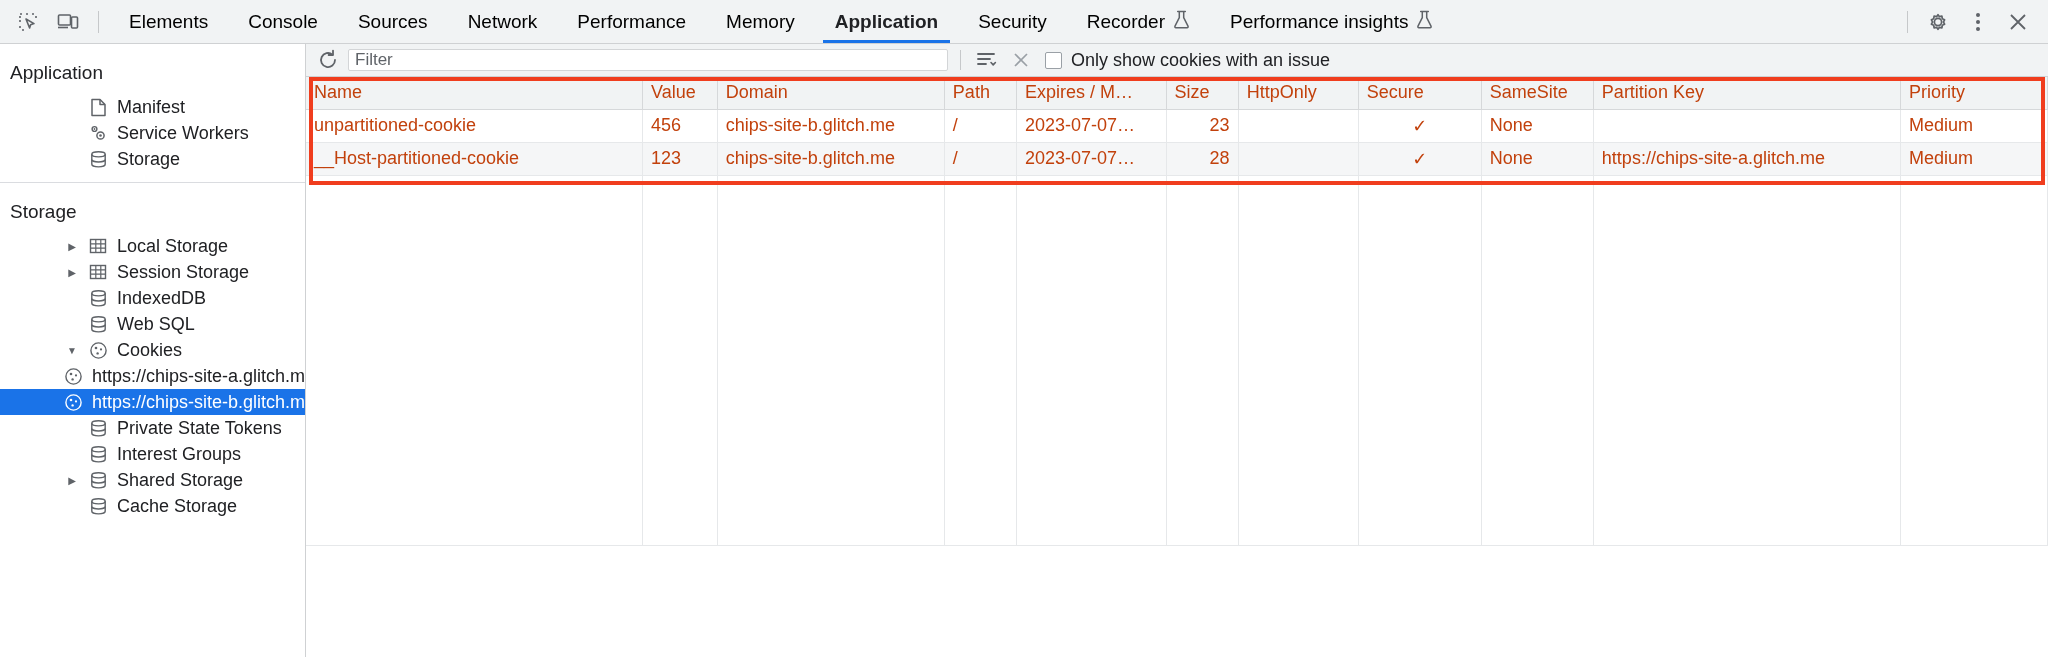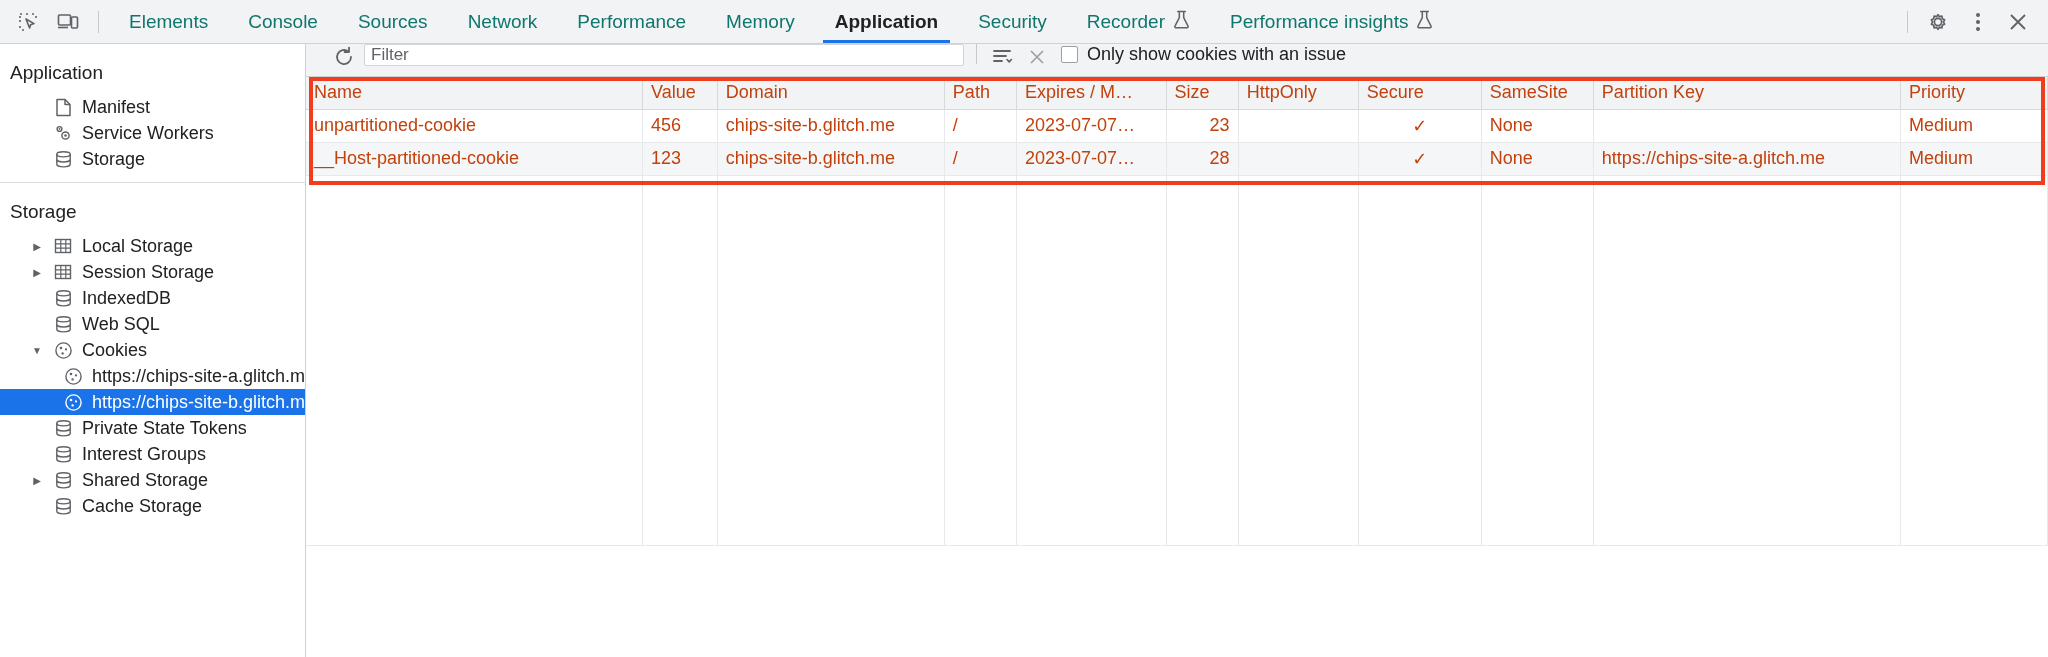--- a/index.html
+++ b/index.html
@@ -24,21 +24,21 @@
     width: 36px; height: 30px;
     display: flex; align-items: center; justify-content: center;
     color: #5f6368; margin: 0 2px;
   }
   .tb-sep { width:1px; height:22px; background:#c6c8ca; margin:0 10px; }
   .tabs { display:flex; align-items:center; height:100%; }
   .tab {
     height: 100%;
     display: flex; align-items: center; gap: 8px;
     padding: 0 20px;
-    font-size: 19px; color: #0f766e;
+    font-size: 19px; color: #000000;
     position: relative; white-space: nowrap;
   }
   .tab.active { color: #202124; font-weight: 600; }
   .tab.active::after {
     content: ""; position: absolute; left: 8px; right: 8px; bottom: 0;
     height: 3px; background: #1a73e8;
   }
   .flask { display:inline-block; color:#5f6368; }
   .tb-right { margin-left: auto; display:flex; align-items:center; }
 
@@ -58,43 +58,43 @@
   .side-section + .side-section { border-top: 1px solid #dadce0; }
   .side-title {
     font-size: 19px; color: #202124;
     padding: 10px 0 10px 10px;
   }
   .side-item {
     display: flex; align-items: center;
     height: 26px; padding-left: 18px;
     gap: 8px; white-space: nowrap;
   }
-  .side-item.lvl2 { padding-left: 30px; }
+  .side-item.lvl2 { padding-left: 58px; margin-left: 7px; }
   .side-item.selected { background: #1a73e8; color: #fff; }
   .tw {
     width: 14px; min-width: 14px; height: 14px;
     display: flex; align-items: center; justify-content: center;
     color: #5f6368; font-size: 10px;
   }
   .ic {
     width: 22px; min-width: 22px; height: 20px;
     display: flex; align-items: center; justify-content: center;
     color: #5f6368;
   }
   .side-item.selected .ic { color: #fff; }
   .side-label { line-height: 26px; }
 
   
   .main { flex: 1; display: flex; flex-direction: column; min-width: 0; background:#fff; }
   .filterbar {
     height: 33px; min-height: 33px;
     background: #f1f3f4;
     border-bottom: 1px solid #cfd1d3;
-    display: flex; align-items: flex-start;
-    padding: 0 24px; gap: 6px;
+    display: flex; align-items: center;
+    padding: 0 8px; gap: 6px;
   }
   .fb-btn {
     width: 28px; height: 26px;
     display:flex; align-items:center; justify-content:center;
     color: #5f6368;
   }
   .filter-input {
     flex: 0 1 600px;
     height: 22px;
     background: #fff;

